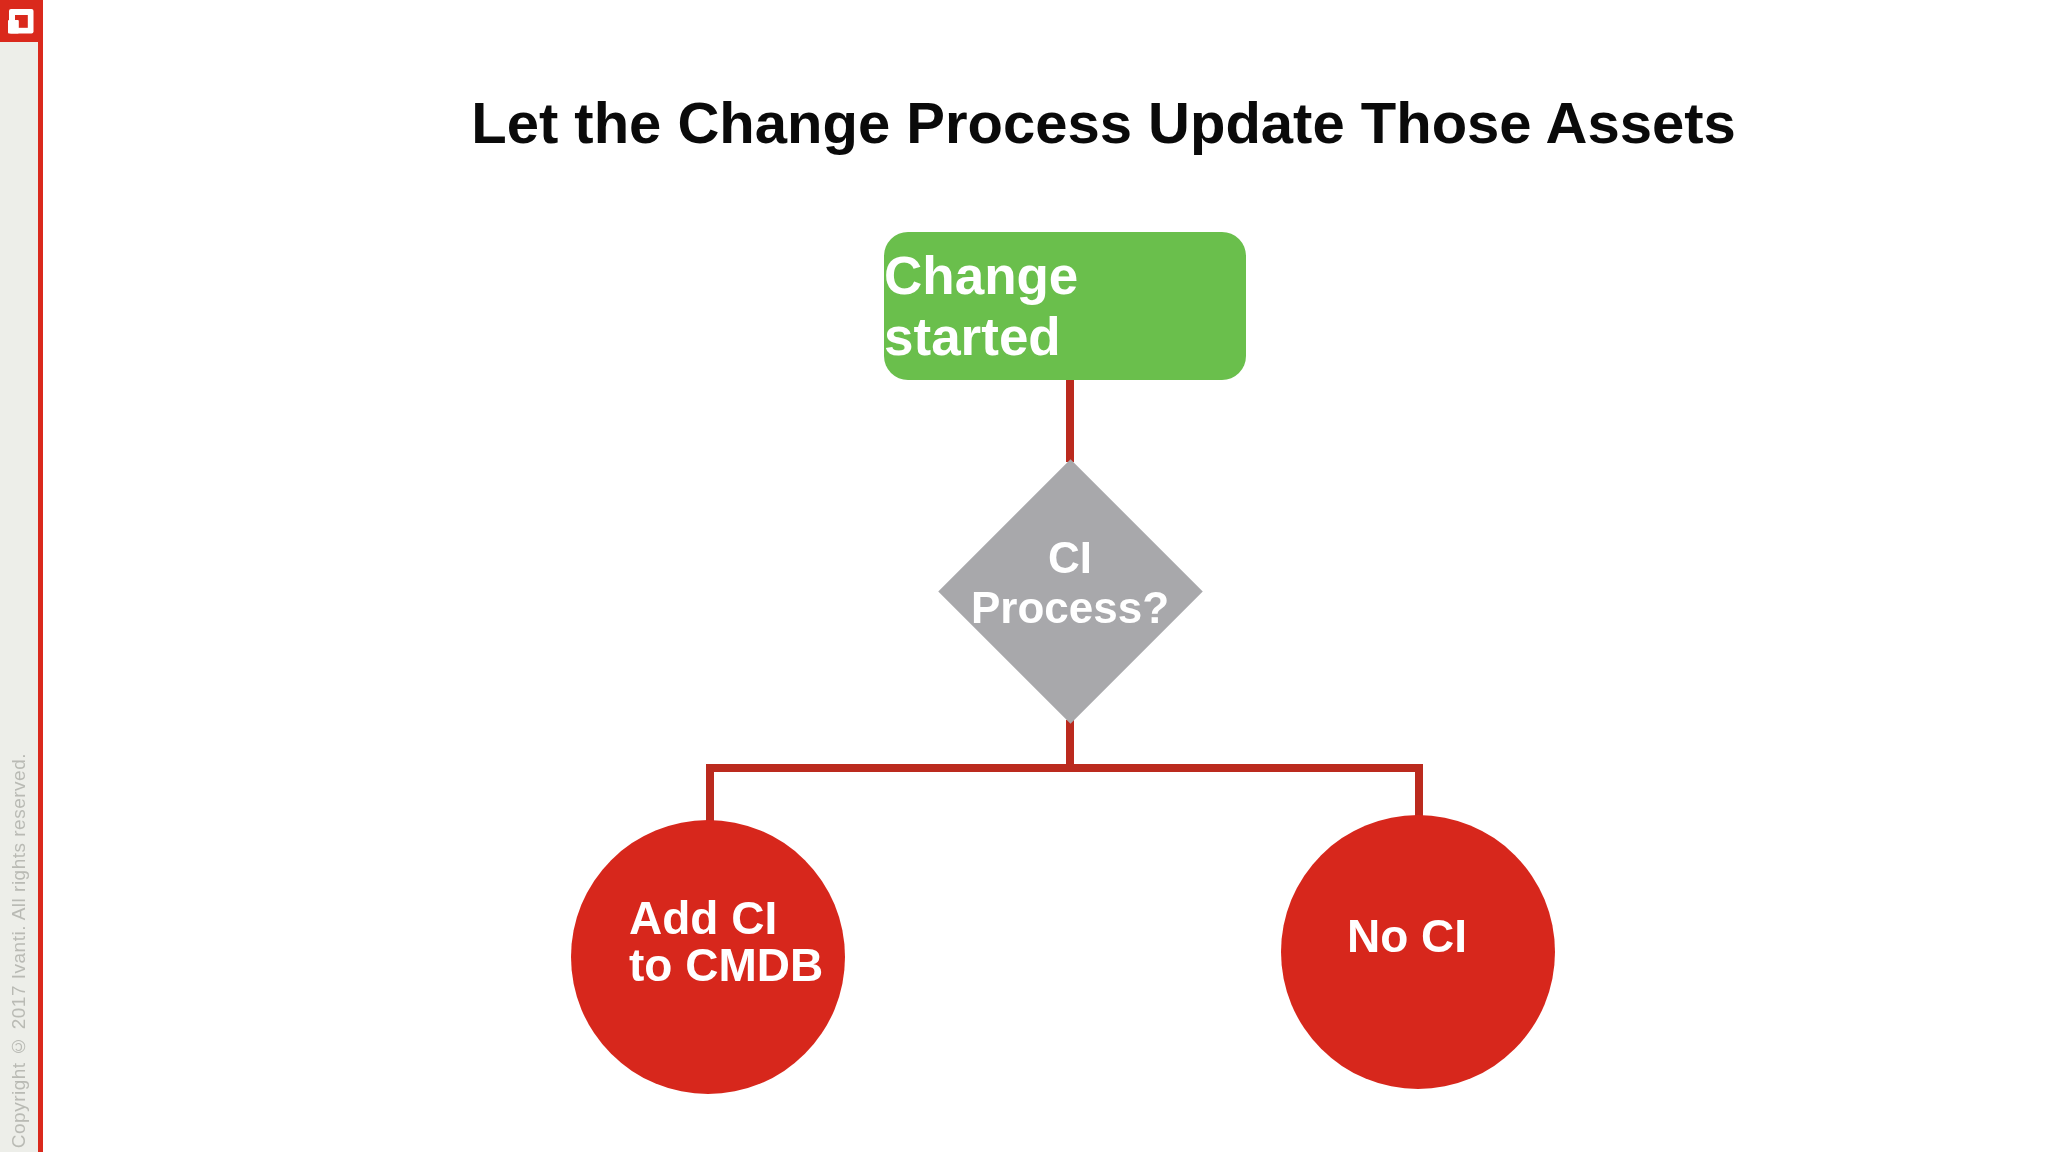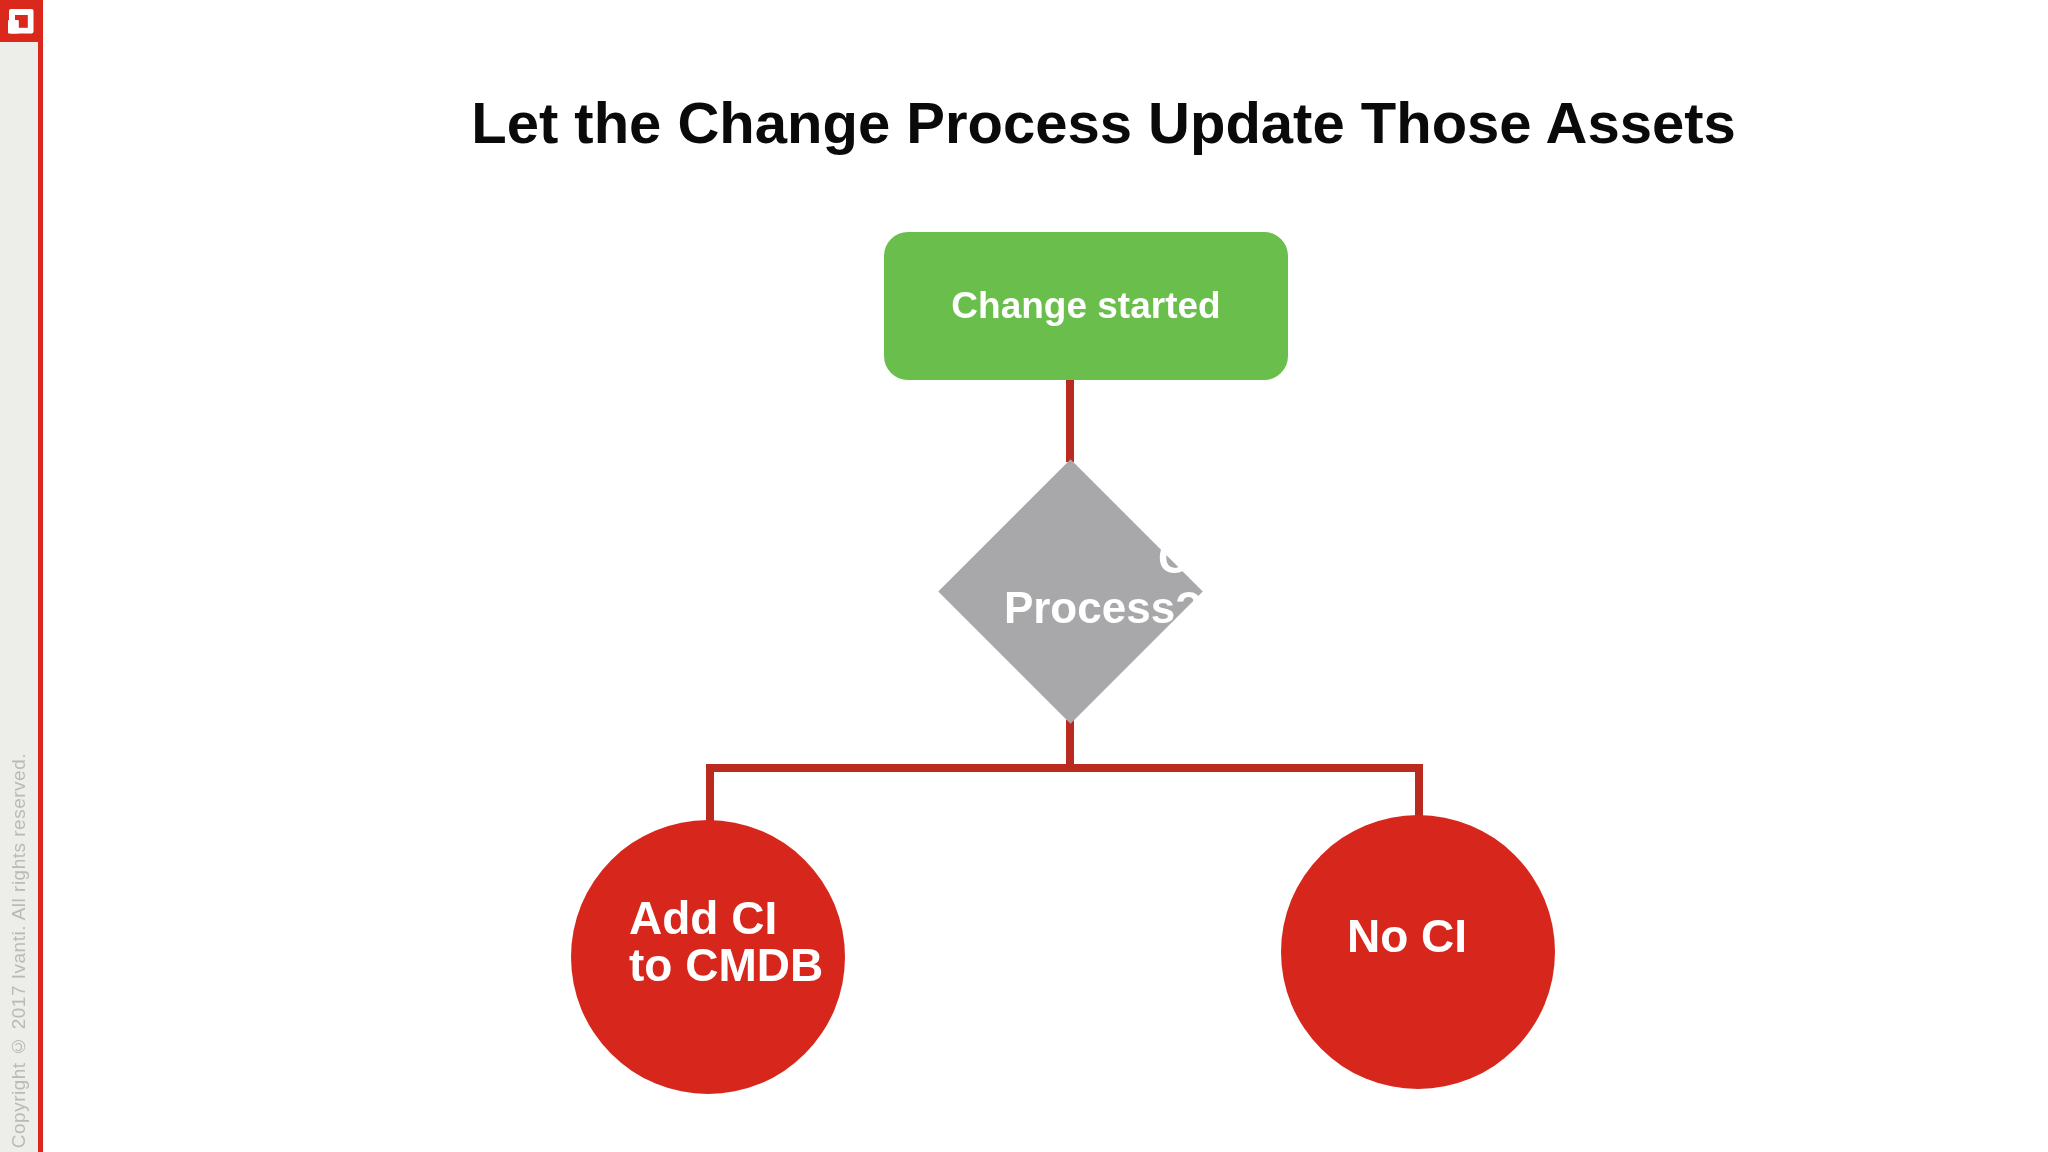--- a/index.html
+++ b/index.html
@@ -62,44 +62,44 @@
     line-height: 58px;
     font-weight: bold;
     color: #0a0a0a;
     letter-spacing: 0px;
   }
 
   
   .start-box {
     position: absolute;
     left: 884px; top: 232px;
-    width: 404px; height: 148px;
+    width: 362px; height: 148px;
     background: #6abf4c;
     border-radius: 24px;
     display: flex;
     align-items: center;
     justify-content: center;
     color: #ffffff;
-    font-size: 37px;
+    font-size: 53px;
     font-weight: bold;
   }
   .diamond {
     position: absolute;
     left: 977px; top: 498px;
     width: 187px; height: 187px;
     background: #a8a8ab;
     transform: rotate(45deg);
   }
   .diamond-label {
     position: absolute;
     left: 938px; top: 460px;
     width: 264px; height: 262px;
     display: flex;
     flex-direction: column;
-    align-items: flex-end;
+    align-items: center;
     justify-content: center;
     transform: translateY(-8px);
     color: #ffffff;
     font-size: 44px;
     line-height: 50px;
     font-weight: bold;
     text-align: center;
   }
   .circle {
     position: absolute;

